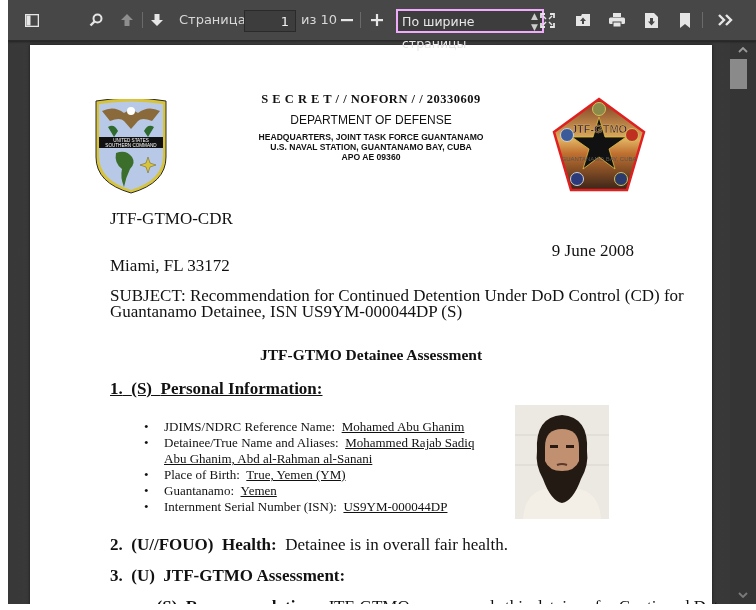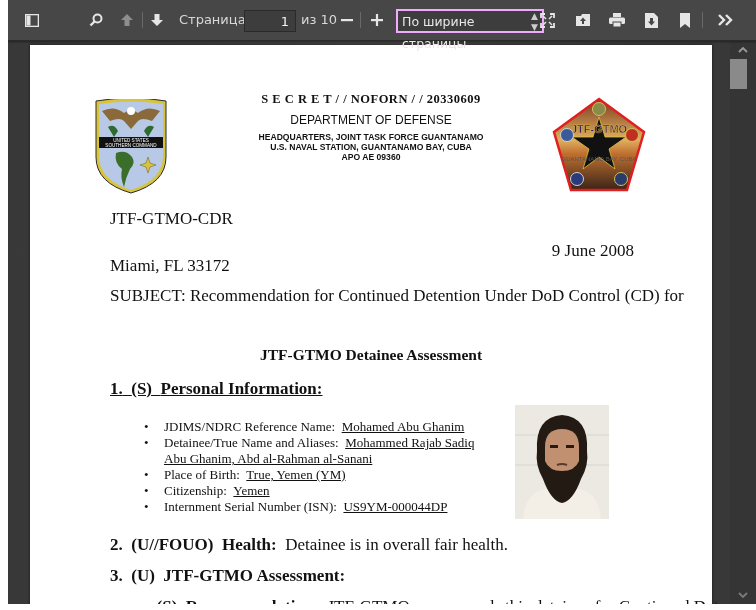--- a/index.html
+++ b/index.html
@@ -172,32 +172,33 @@
       <div class="t hq" style="top:87px;">HEADQUARTERS, JOINT TASK FORCE GUANTANAMO</div>
       <div class="t hq" style="top:97px;">U.S. NAVAL STATION, GUANTANAMO BAY, CUBA</div>
       <div class="t hq" style="top:107px;">APO AE 09360</div>
 
       <div class="t body" style="left:80px;top:164px;">JTF-GTMO-CDR</div>
       <div class="t body" style="right:78px;top:164px;margin-top:32px;">9 June 2008</div>
 
       <div class="t body" style="left:80px;top:211px;">Miami, FL 33172</div>
 
       <div class="t body" style="left:80px;top:241px;">SUBJECT:  Recommendation for Continued Detention Under DoD Control (CD) for</div>
+      <div class="t body" style="left:80px;top:257px;">Guantanamo Detainee, ISN US9YM-000044DP (S)</div>
 
       <div class="t title">JTF-GTMO Detainee Assessment</div>
 
       <div class="t body b" style="left:80px;top:334px;text-decoration:underline;">
         <span>1.</span>&nbsp;&nbsp;<span>(S)</span>&nbsp;&nbsp;<span>Personal Information:</span>
       </div>
 
       <ul class="pi">
         <li><span>JDIMS/NDRC Reference Name:</span>&nbsp;&nbsp;<span class="u">Mohamed Abu Ghanim</span></li>
         <li><span>Detainee/True Name and Aliases:</span>&nbsp;&nbsp;<span class="u">Mohammed Rajab Sadiq</span><br><span class="u">Abu Ghanim, Abd al-Rahman al-Sanani</span></li>
         <li><span>Place of Birth:</span>&nbsp;&nbsp;<span class="u">True, Yemen (YM)</span></li>
-        <li><span>Citizenship:</span>&nbsp;&nbsp;<span class="u">Yemen</span></li>
+        <li><span>Guantanamo:</span>&nbsp;&nbsp;<span class="u">Yemen</span></li>
         <li><span>Internment Serial Number (ISN):</span>&nbsp;&nbsp;<span class="u">US9YM-000044DP</span></li>
       </ul>
 
       <div class="photo">
         <svg width="94" height="114" viewBox="0 0 94 114">
           <rect width="94" height="114" fill="#ece8e2"></rect>
           <line x1="0" y1="30" x2="94" y2="30" stroke="#d8d4ce"></line>
             <line x1="0" y1="60" x2="94" y2="60" stroke="#d8d4ce"></line>
           <path d="M8 114 Q10 88 30 84 L64 84 Q84 88 86 114 Z" fill="#f4efe6"></path>
           <path d="M22 46 Q20 12 47 10 Q74 12 72 46 Q74 60 66 74 Q58 96 47 98 Q36 96 28 74 Q20 60 22 46 Z" fill="#241a14"></path>

